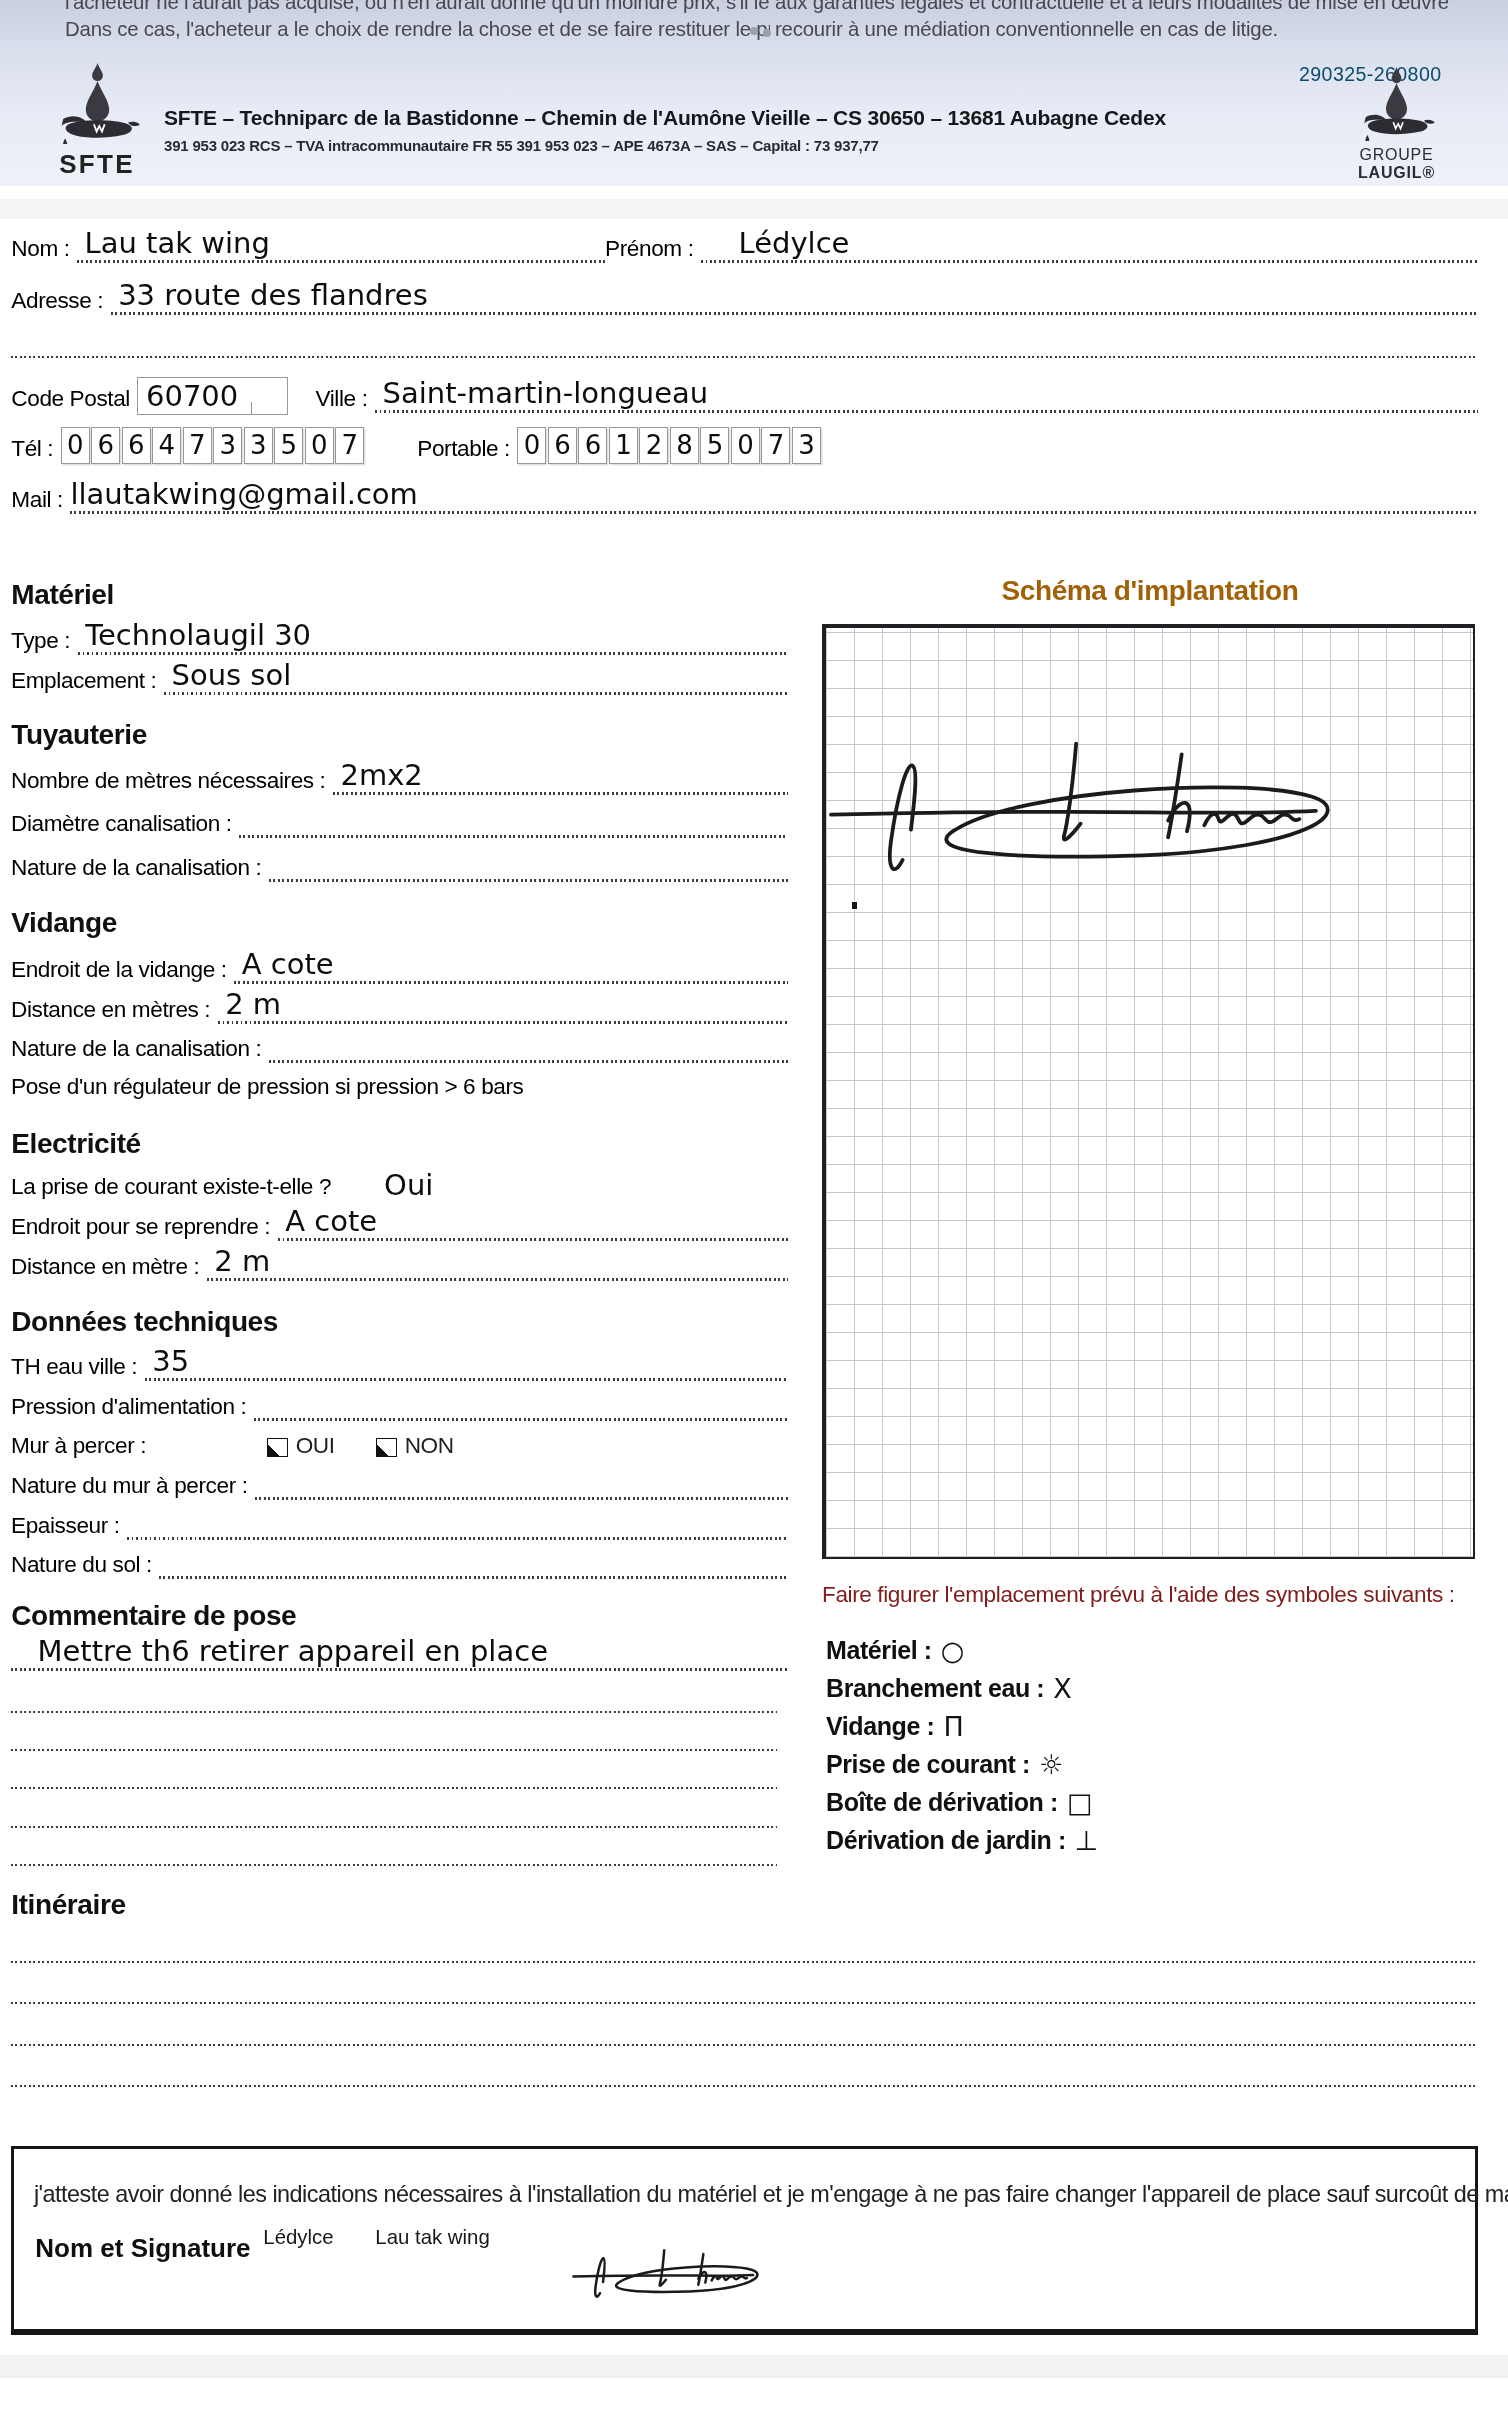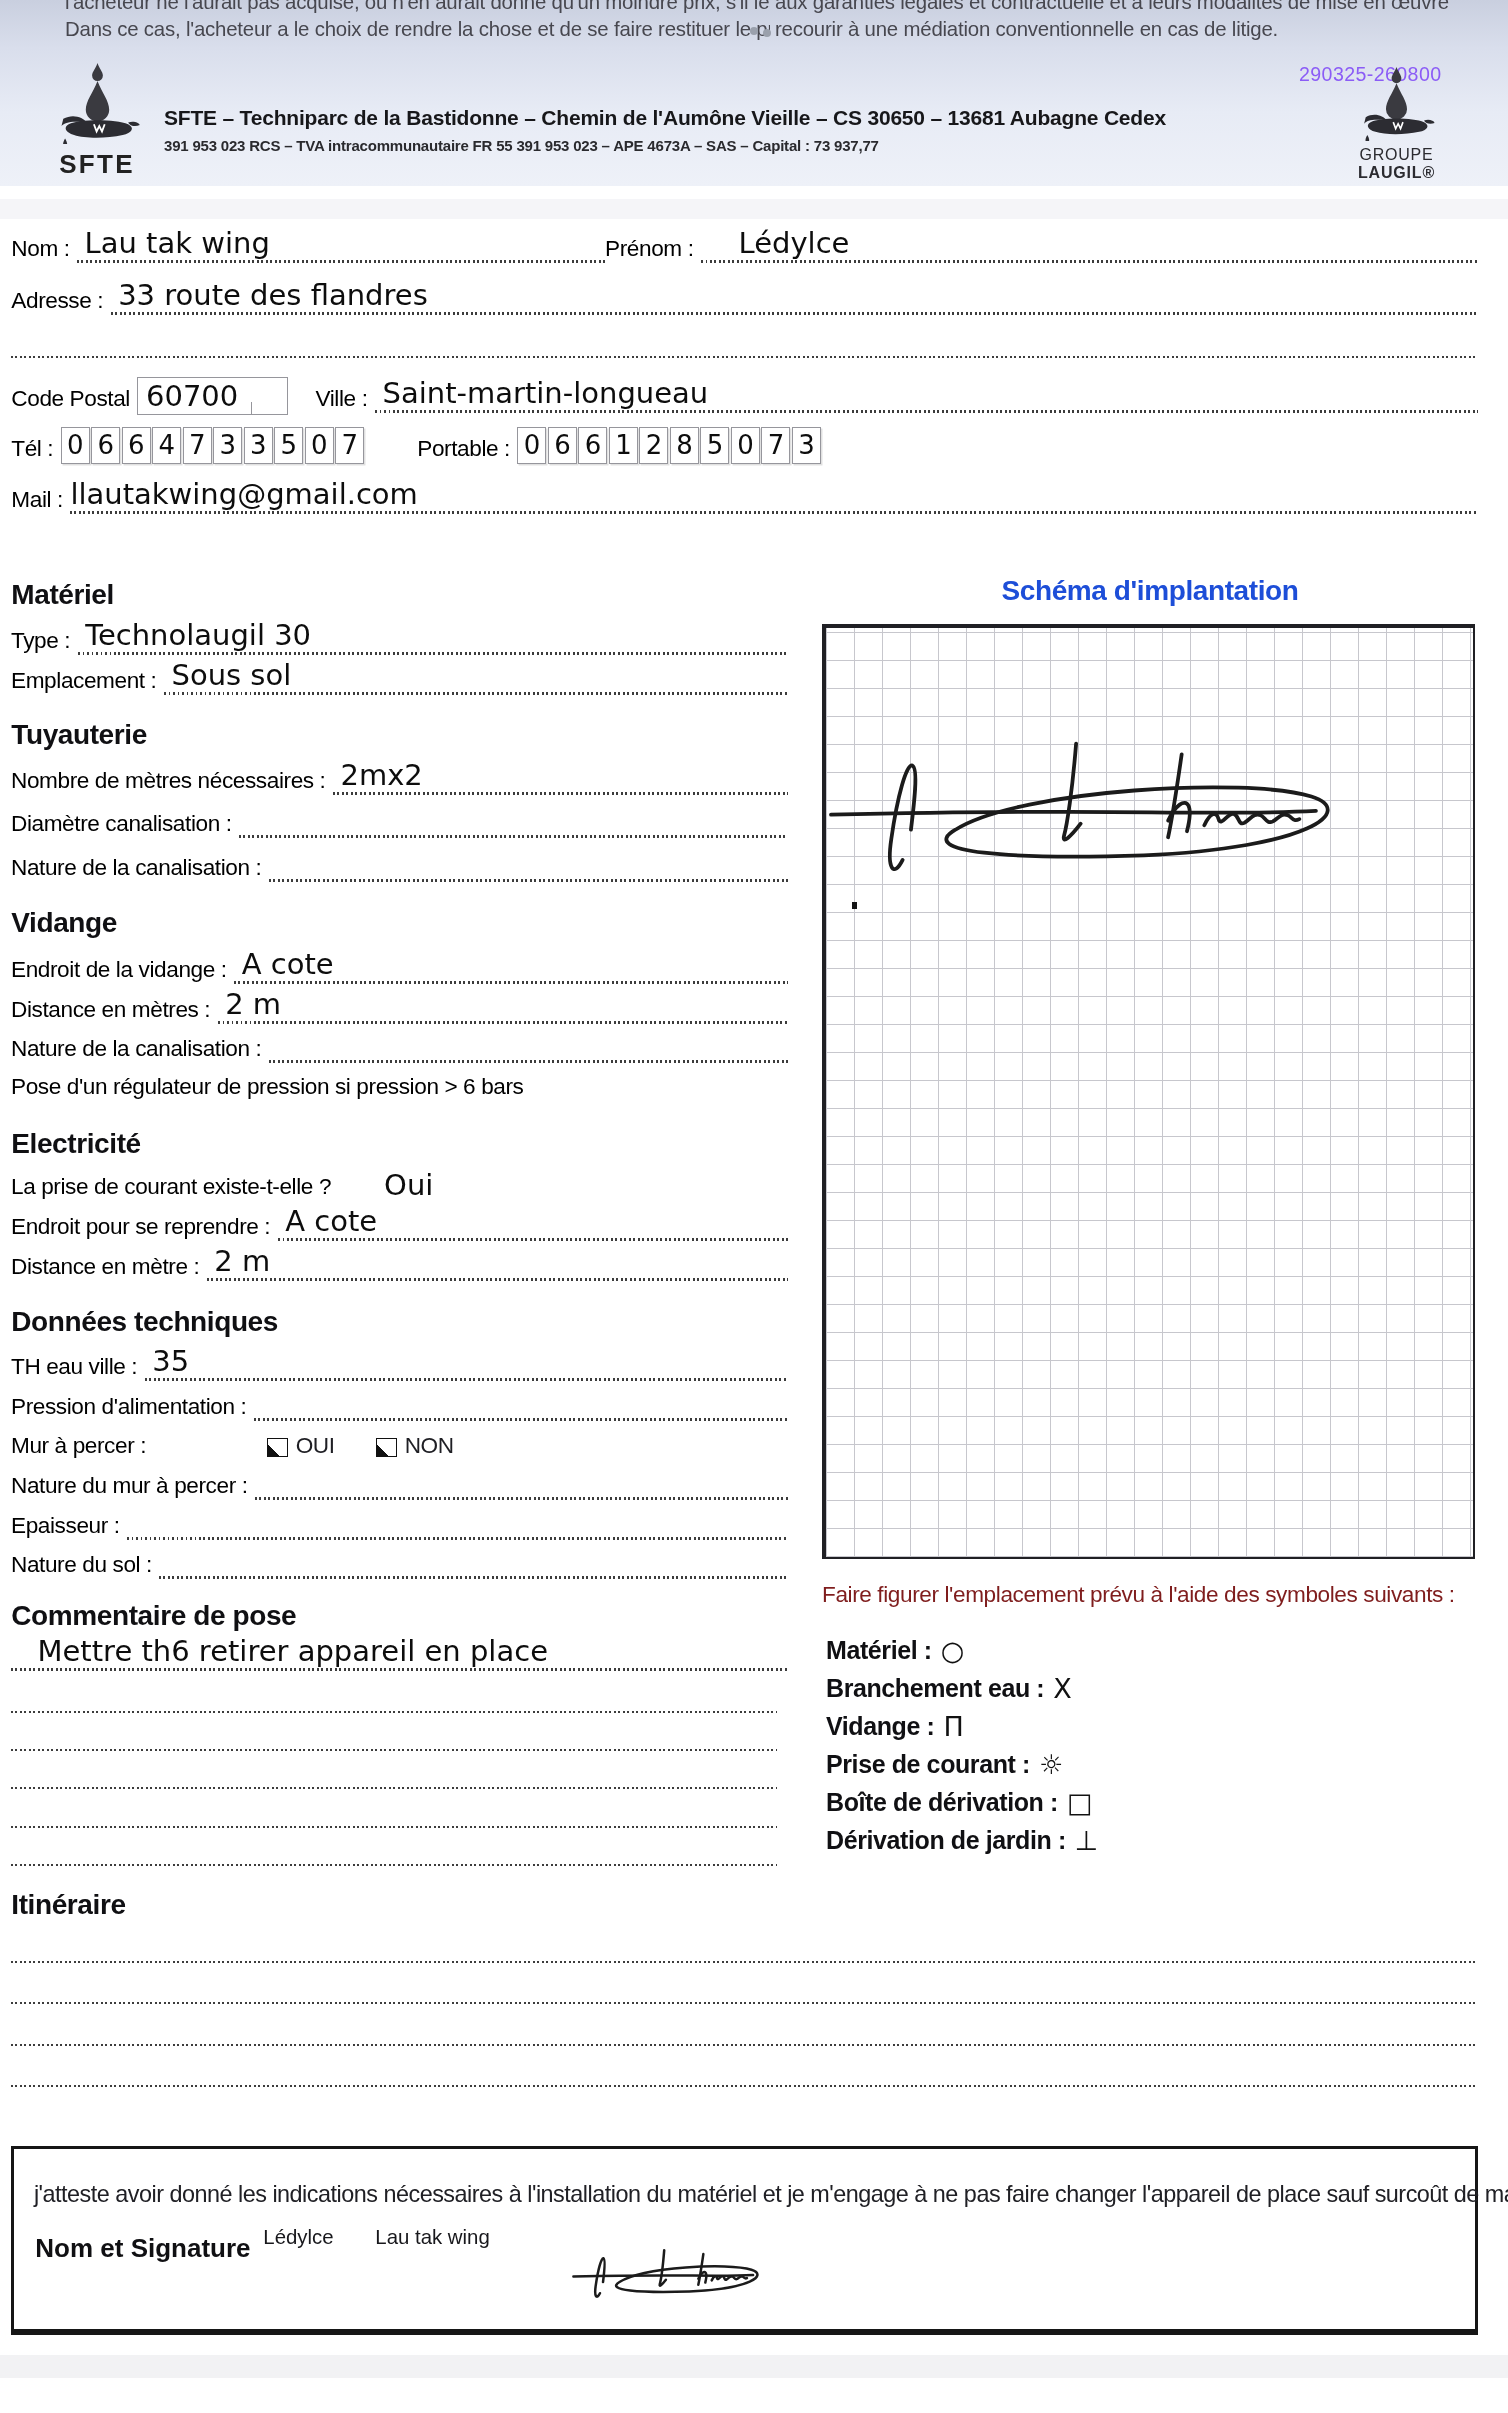--- a/index.html
+++ b/index.html
@@ -11,21 +11,21 @@
     background:linear-gradient(180deg,#c9cfdf 0%,#d9deec 26%,#e7ebf5 60%,#eef1f8 100%);}
   .faint-band{position:absolute;left:0;top:199px;width:1508px;height:19.6px;background:#f5f5f8;}
   .bottom-band{position:absolute;left:0;top:2355px;width:1508px;height:22.6px;background:#f2f2f4;}
 
   .terms{position:absolute;top:0;height:48px;overflow:hidden;}
   .terms-inner{margin-top:-10.6px;}
   .terms div{font-size:20.4px;line-height:26.4px;color:#47474f;letter-spacing:-0.2px;white-space:nowrap;}
   .terms-left{left:65px;width:705px;}
   .terms-right{left:775px;width:679px;}
   .mid-dot{position:absolute;width:8.3px;height:8.3px;border-radius:50%;background:#9aa0ac;}
-  .ref-number{position:absolute;left:1299px;top:63px;font-size:19.6px;color:#8b5cf6;letter-spacing:0.4px;}
+  .ref-number{position:absolute;left:1299px;top:63px;font-size:19.6px;color:#0c4a6e;letter-spacing:0.4px;}
 
   .logo-block{position:absolute;text-align:center;}
   .logo-left{left:29px;top:63px;width:136px;}
   .logo-right{left:1321px;top:66px;width:151px;}
   .logo-left .logo-text{font-size:26px;font-weight:700;letter-spacing:2.3px;color:#222;margin-top:1.5px;}
   .logo-right .logo-text{font-size:16px;color:#2b2b30;margin-top:1.5px;letter-spacing:0.8px;}
   .logo-right .logo-text b{font-weight:700;}
 
   .company{position:absolute;left:164px;top:98px;color:#17171a;margin-top:8px;}
   .company .c1{font-size:21px;font-weight:700;letter-spacing:-0.2px;}
@@ -65,21 +65,21 @@
   .cb-text{font-size:22.6px;color:#1f1f24;padding-bottom:4.5px;letter-spacing:-0.4px;}
 
   
   .dotline{position:absolute;height:2.3px;
      background:repeating-linear-gradient(90deg,#3c3c3c 0 1.9px,transparent 1.9px 4.5px);}
   .dotline-l{left:11.3px;width:766px;}
   .dotline-f{left:11.3px;right:30px;}
 
   
   .schema-title{position:absolute;left:822px;top:575px;width:656px;text-align:center;
-     font-size:28px;font-weight:700;color:#1d4ed8;letter-spacing:-0.4px;}
+     font-size:28px;font-weight:700;color:#a16207;letter-spacing:-0.4px;}
   .grid-box{position:absolute;left:822px;top:624px;width:653px;height:935px;background:#fff;
      border:2.3px solid #202024;border-left-width:4.5px;border-top-width:4.5px;box-sizing:border-box;
      background-image:
        repeating-linear-gradient(0deg,#c7c7cd 0 1.1px,transparent 1.1px 28px),
        repeating-linear-gradient(90deg,#c7c7cd 0 1.1px,transparent 1.1px 28px);}
   .grid-sig{position:absolute;left:827px;top:700px;}
   .grid-dot{position:absolute;left:852px;top:902px;width:5.3px;height:6.8px;background:#141414;}
   .schema-caption{position:absolute;left:822px;top:1582px;width:679px;font-size:22.6px;
      color:#7f1d1d;letter-spacing:-0.4px;}
   .legend{position:absolute;left:826px;top:1631px;}

